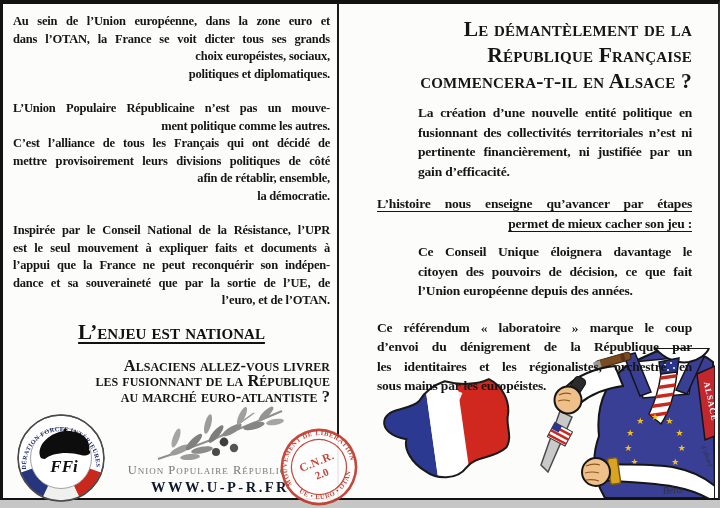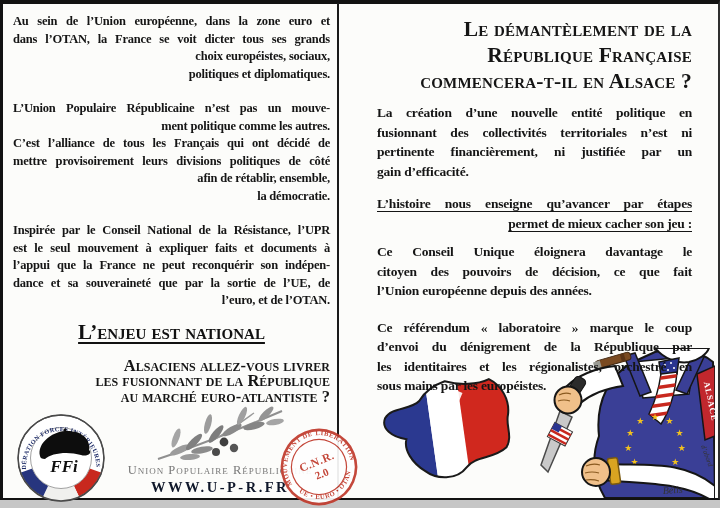--- a/index.html
+++ b/index.html
@@ -15,21 +15,21 @@
   .panel-right{left:339px;width:377px;padding:12px 24px 0 38px;}
   .textflow{position:relative;z-index:2;}
   .line{font-weight:700;color:#151515;white-space:nowrap;}
   .panel-left .line{font-size:12.5px;line-height:17.5px;letter-spacing:-0.2px;}
   .panel-right .line{font-size:13.5px;line-height:19.5px;letter-spacing:-0.2px;}
   .j{text-align:justify;text-align-last:justify;}
   .c{text-align:right;}
   .l{text-align:left;}
   .para{margin:0;}
   .gap-md{margin-top:17px;}
-  .gap-sm{margin-top:9px;}
+  .gap-sm{margin-top:9px;margin-left:41px;}
   .heading-left{margin-top:10px;text-align:center;}
   .heading-left span{font-variant:small-caps;font-weight:700;font-size:21px;color:#111;
         text-decoration:underline;text-underline-offset:3px;}
   .subhead-left{margin-top:13px;}
   .subhead-left .line{font-variant:small-caps;font-size:16.5px;line-height:15.5px;letter-spacing:0;}
   .title-right .line{font-variant:small-caps;font-size:21.5px;line-height:26px;letter-spacing:0.2px;}
   .sub-right{margin-top:13px;}
   .sub-right .line{text-decoration:underline;text-underline-offset:3px;}
   .logos{position:absolute;left:0;top:405px;width:334px;height:89px;}
   .ffi{position:absolute;left:10px;top:3px;}

